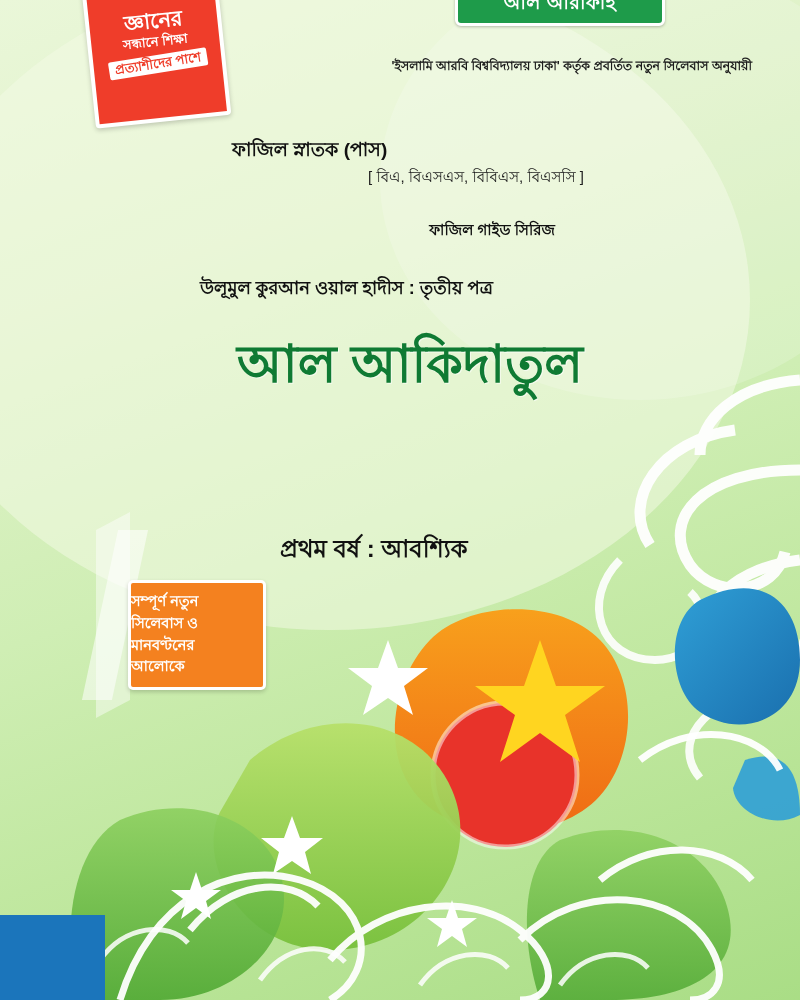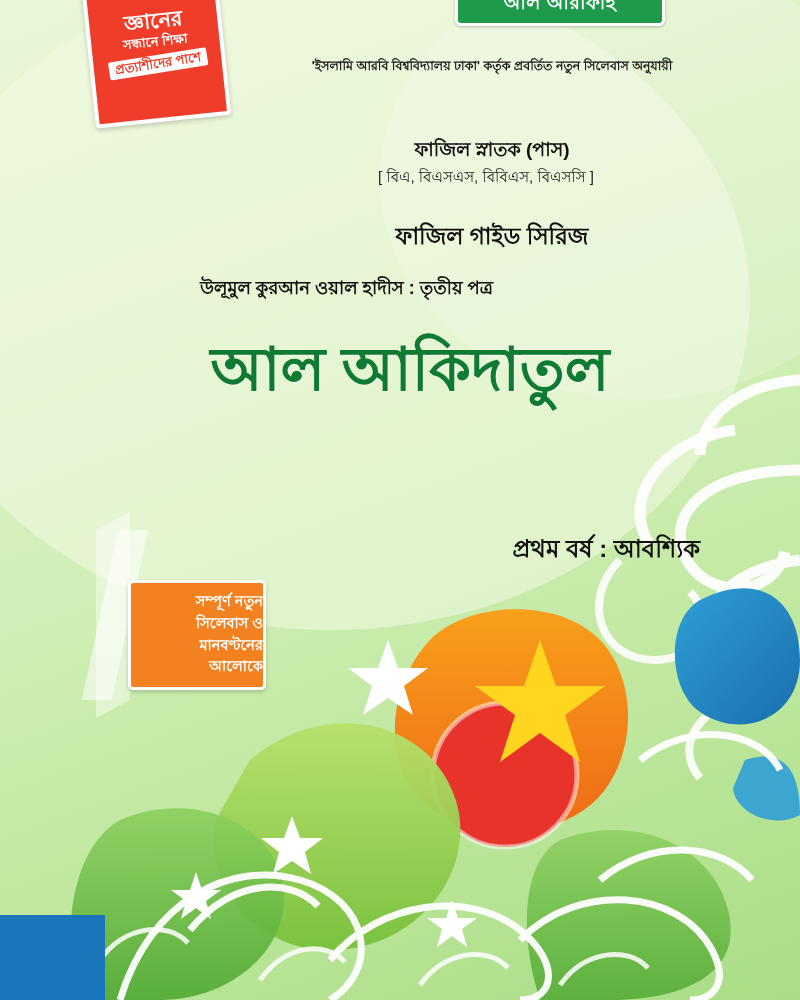--- a/index.html
+++ b/index.html
@@ -86,54 +86,53 @@
     transform: rotate(-3deg);
     border-radius: 2px;
   }
 
   
   .syllabus-note {
     position: absolute;
     left: 232px;
     top: 55px;
     width: 520px;
-    text-align: center;
+    text-align: right;
     font-size: 12.5px;
     line-height: 1.85;
     color: #1c1c1c;
     font-weight: bold;
   }
 
   .course-title {
     position: absolute;
     left: 232px;
     top: 135px;
     width: 520px;
-    text-align: center;
     font-size: 19px;
     font-weight: bold;
     color: #111111;
   }
   .course-sub {
     position: absolute;
-    left: 226px;
+    left: 216px;
     top: 165px;
     width: 520px;
     text-align: center;
     font-size: 15px;
     color: #1c1c1c;
   }
 
   .series-title {
     position: absolute;
     left: 232px;
     top: 218px;
     width: 520px;
     text-align: center;
-    font-size: 23px;
+    font-size: 15px;
     font-weight: bold;
     color: #111111;
   }
 
   .subject-line {
     position: absolute;
     left: 200px;
     top: 274px;
     width: 560px;
     text-align: left;
@@ -144,49 +143,49 @@
 
   .main-title {
     position: absolute;
     left: 100px;
     top: 335px;
     width: 620px;
     text-align: center;
     color: #0f7a33;
     font-weight: bold;
     line-height: 1.15;
-    font-size: 60px;
+    font-size: 52px;
     text-shadow: 1px 1px 0 rgba(255,255,255,0.6);
   }
   .main-title .l2 { display: block; }
 
   .year-line {
     position: absolute;
     left: 280px;
     top: 530px;
     width: 420px;
-    text-align: right;
+    text-align: left;
     font-size: 24px;
     font-weight: bold;
     color: #111111;
   }
 
   
   .callout {
     position: absolute;
     left: 128px;
     top: 580px;
     width: 138px;
     height: 110px;
     background: #f4811f;
     border: 3px solid #ffffff;
     border-radius: 5px;
     box-shadow: 0 2px 4px rgba(0,0,0,0.18);
     color: #ffffff;
-    text-align: right;
+    text-align: left;
     font-size: 14.5px;
     font-weight: bold;
     line-height: 1.5;
     padding-top: 8px;
     box-sizing: border-box;
   }
   .callout-stem {
     position: absolute;
     left: 100px;
     top: 530px;

